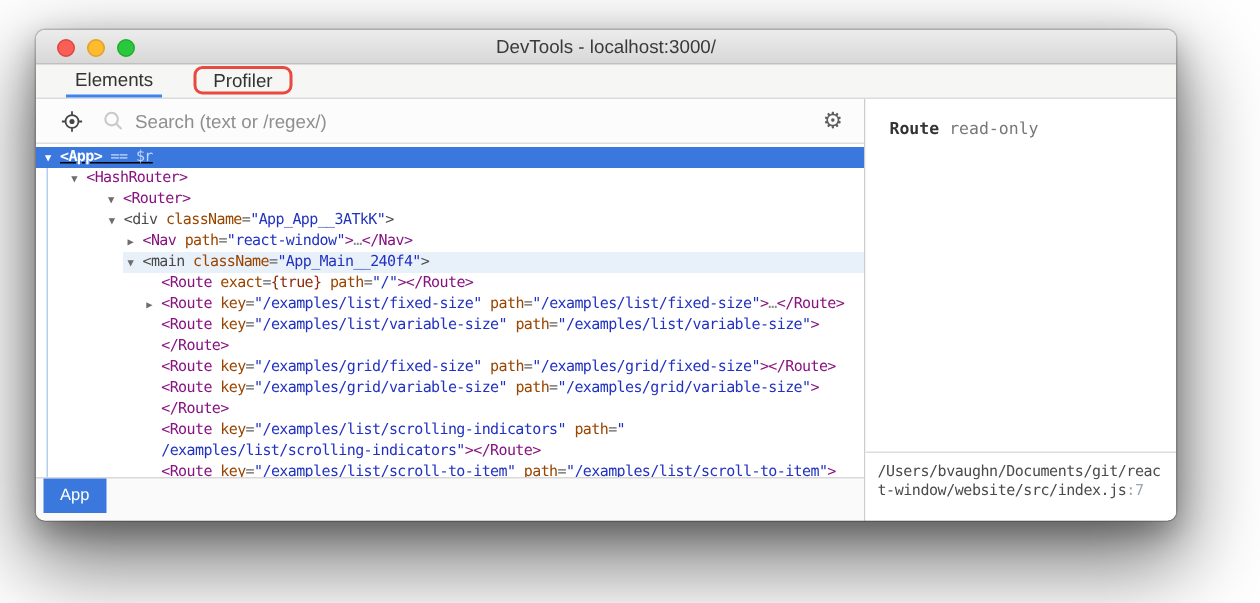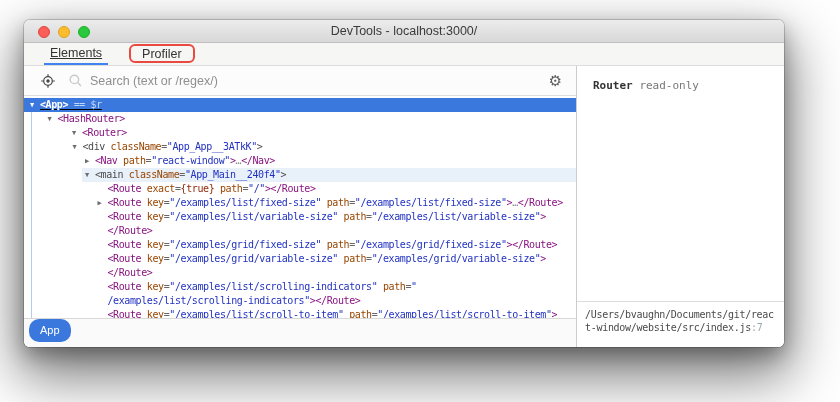--- a/index.html
+++ b/index.html
@@ -21,21 +21,21 @@
   .light.red    { background:#f95f56; border:0.5px solid #df443d; }
   .light.yellow { background:#fdbc2e; border:0.5px solid #dfa023; }
   .light.green  { background:#29c83f; border:0.5px solid #1dad2b; }
   .title { font-size:12.5px; color:#3a3a3a; }
 
   
   .tabbar { height:23px; background:#f6f6f5; border-bottom:1px solid #dcdcdc;
             display:flex; align-items:stretch; padding-left:20px; }
   .tab { display:flex; align-items:center; padding:0 6px; margin-right:28px;
          font-size:12.5px; color:#333; position:relative; cursor:default; }
-  .tab.active { border-bottom:2.5px solid #3f83f2;text-decoration:underline; }
+  .tab.active { border-bottom:2.5px solid #3f83f2; }
   .annotation { position:absolute; left:-7px; right:-7px; top:1px; bottom:2px;
                 border:2px solid #e9493f; border-radius:6px; pointer-events:none; }
 
   
   .content { display:flex; height:281px; }
   .left { width:552px; display:flex; flex-direction:column; background:#fff;justify-content:center; }
   .divider { width:1px; background:#cccccc; }
   .right { width:207px; position:relative; background:#fff;
            font-family:"DejaVu Sans Mono","Liberation Mono",monospace; }
 
@@ -69,21 +69,21 @@
   .c-bool { color:#8f2b0b; }
   .c-eq   { color:#666666; }
   .c-dim  { color:#8a8a8a; }
   .c-seltag  { color:#ffffff; font-weight:bold; }
   .c-selmeta { color:#c3d7f8; }
 
   
   .crumbbar { height:29px; background:#fafafa; border-top:1px solid #d9d9d9;
               display:flex; align-items:flex-start; }
   .crumb { background:#3b78dd; color:#fff; font-size:11px;
-           padding:5px 11px 6px; margin-left:5px; cursor:default;border-radius:10px; }
+           padding:5px 11px 6px; margin-left:5px; cursor:default; }
 
   
   .props-head { padding:13px 0 0 16px; font-size:11px; color:#333; }
   .props-title { font-weight:bold; }
   .props-mode { color:#777; font-weight:normal; }
   .props-body { padding:12px 0 0 33px; font-size:11px; color:#999; }
   .src { position:absolute; left:0; right:0; bottom:0; border-top:1px solid #ddd;
          padding:6px 8px 13px; font-size:10px; line-height:13px; color:#4a4a4a;
          word-break:break-all; letter-spacing:-0.3px; background:#fff; }
   .src .lineno { color:#9aa7b1; }
@@ -160,21 +160,21 @@
 
         <div class="crumbbar">
           <span class="crumb">App</span>
         </div>
       </div>
 
       <div class="divider"></div>
 
       <div class="right">
         <div class="props-head">
-          <span class="props-title">Router</span>
+          <span class="props-title">Route</span>
           <span class="props-mode">read-only</span>
         </div>
         <div class="src">
           <span>/Users/bvaughn/Documents/git/react-window/website/src/index.js</span><span class="lineno"><span>:</span><span>7</span></span>
         </div>
       </div>
 
     </div>
   </div>
 </div>

